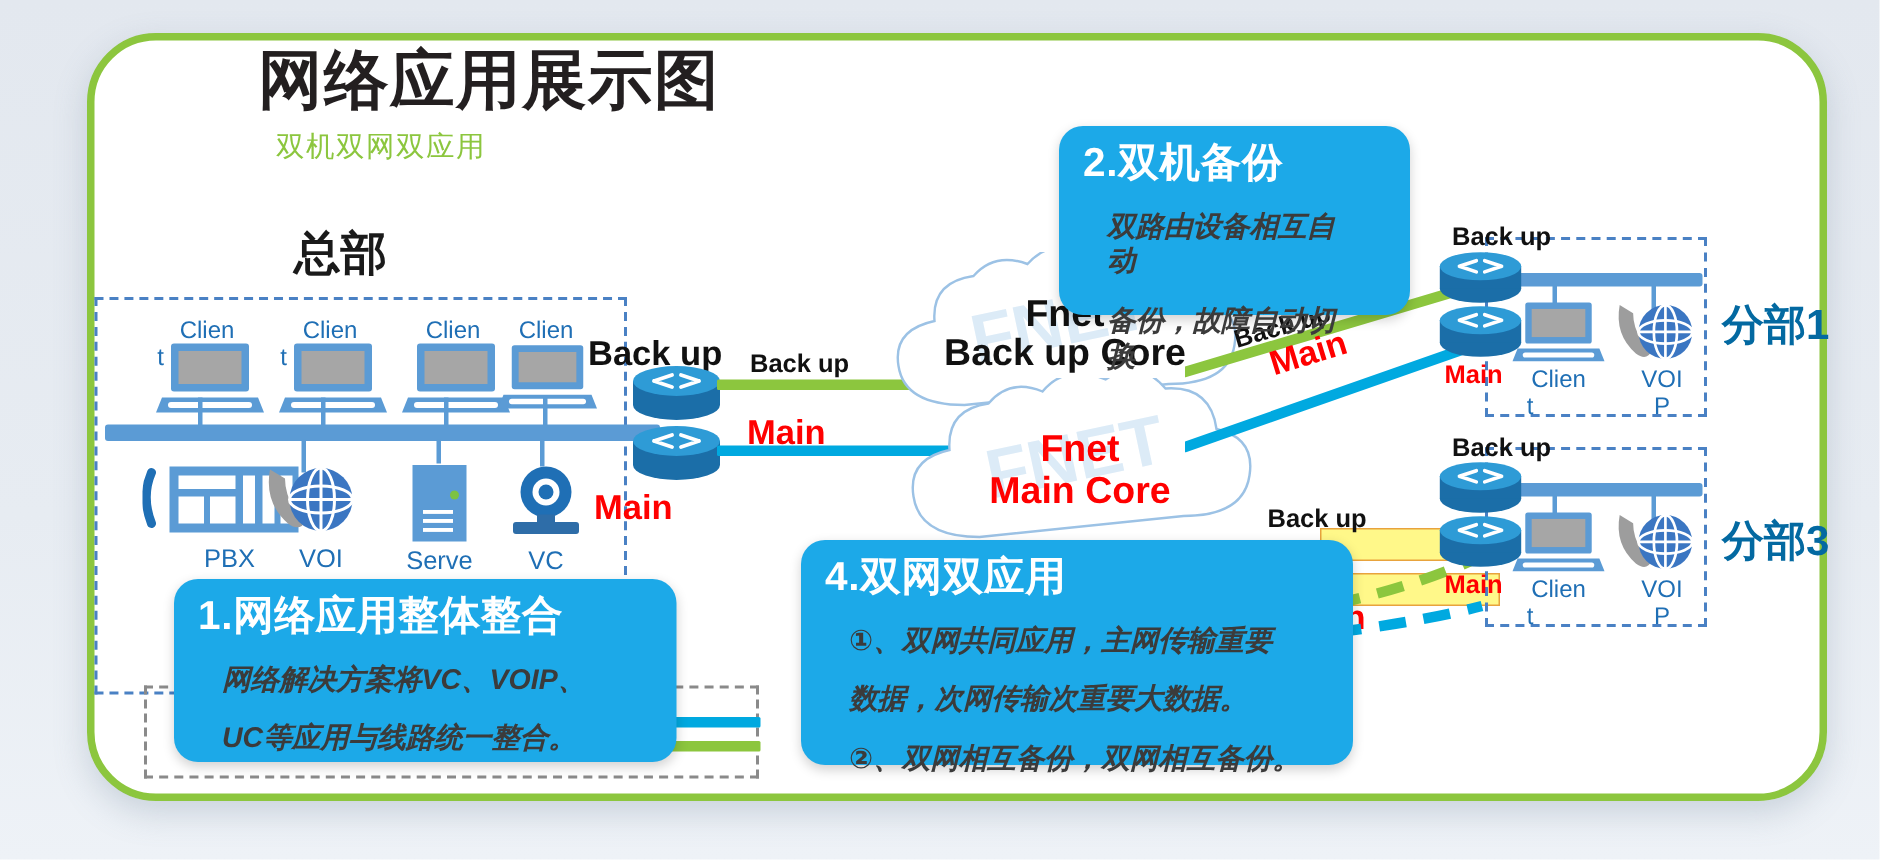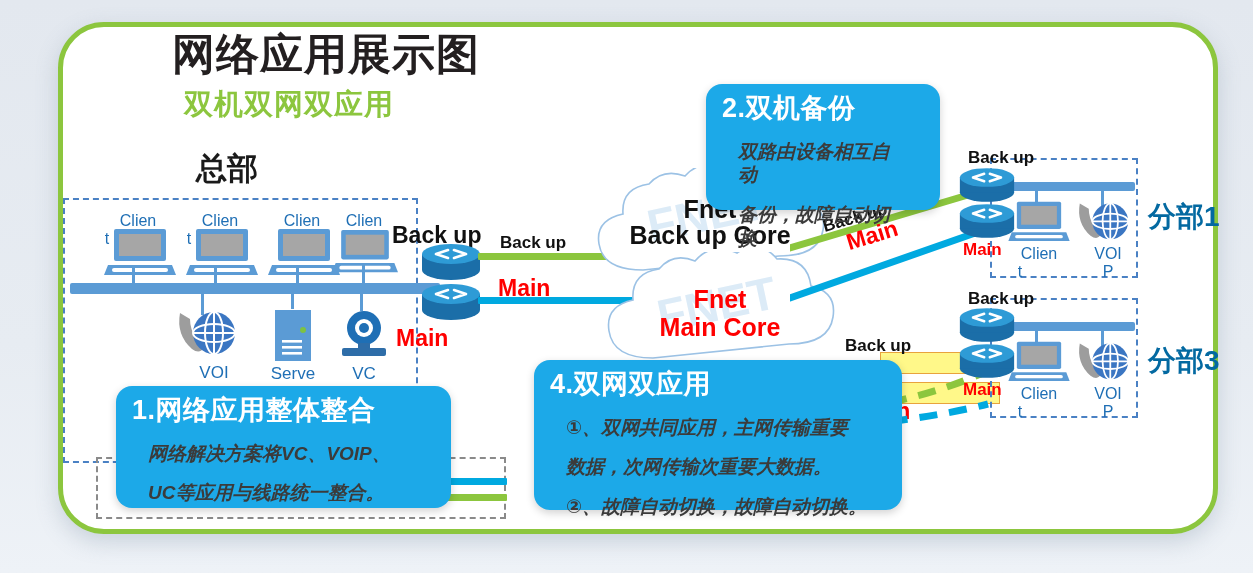--- a/index.html
+++ b/index.html
@@ -24,21 +24,21 @@
   }
 
   .abs{position:absolute;}
 
   
   .title-main{
     left:172px;top:32px;font-size:43px;font-weight:bold;color:#231F20;
     letter-spacing:1px;line-height:1.05;white-space:nowrap;
   }
   .title-sub{
-    left:184px;top:85px;font-size:29px;font-weight:bold;color:#8CC63E;
+    left:184px;top:85px;font-size:19px;font-weight:normal;color:#8CC63E;
     letter-spacing:1px;white-space:nowrap;
   }
   .hq-title{
     left:196px;top:148px;font-size:31px;font-weight:bold;color:#1a1a1a;
     white-space:nowrap;
   }
 
   
   .dash-box{border:2px dashed #4A81C4;box-sizing:border-box;}
   .dash-gray{border:2px dashed #8a8a8a;box-sizing:border-box;}
@@ -150,20 +150,33 @@
       <path d="M4 38 L68 38 L72 48 L0 48 Z" fill="#5B9BD5"></path>
       <rect x="8" y="41" width="56" height="4" rx="2" fill="#ffffff"></rect>
     </svg>
   </div>
   <div class="abs stub" style="left:362px;top:265px;height:20px;"></div>
 
   <div class="abs stub" style="left:201px;top:293px;height:22px;"></div>
   <div class="abs stub" style="left:291px;top:293px;height:16px;"></div>
   <div class="abs stub" style="left:360px;top:293px;height:18px;"></div>
 
+  <div class="abs" style="left:95px;top:305px;">
+    <svg width="112" height="58" viewBox="0 0 112 58">
+      <path d="M6 10 q-7 16 0 34" stroke="#1F6FB5" stroke-width="6" fill="none" stroke-linecap="round"></path>
+      <rect x="18" y="6" width="86" height="44" fill="#5B9BD5"></rect>
+      <rect x="24" y="12" width="38" height="9" fill="#ffffff"></rect>
+      <rect x="24" y="26" width="17" height="18" fill="#ffffff"></rect>
+      <rect x="45" y="26" width="17" height="18" fill="#ffffff"></rect>
+      <rect x="67" y="12" width="8" height="32" fill="#ffffff"></rect>
+      <rect x="80" y="12" width="8" height="32" fill="#ffffff"></rect>
+      <rect x="92" y="12" width="8" height="32" fill="#ffffff"></rect>
+    </svg>
+    <div class="lbl-dev" style="position:absolute;left:18px;top:58px;width:80px;">PBX</div>
+  </div>
 
   <div class="abs" style="left:172px;top:305px;">
     <svg width="70" height="58" viewBox="0 0 70 58">
       <path d="M8 8 q-4 22 12 36 q8 6 12 -2 l-8 -8 q-6 -10 -6 -20 z" fill="#9D9D9D"></path>
       <circle cx="42" cy="28" r="21" fill="#3B76C2"></circle>
       <ellipse cx="42" cy="28" rx="21" ry="9" fill="none" stroke="#ffffff" stroke-width="2"></ellipse>
       <ellipse cx="42" cy="28" rx="9" ry="21" fill="none" stroke="#ffffff" stroke-width="2"></ellipse>
       <line x1="21" y1="28" x2="63" y2="28" stroke="#ffffff" stroke-width="2"></line>
       <line x1="42" y1="7" x2="42" y2="49" stroke="#ffffff" stroke-width="2"></line>
     </svg>
@@ -365,16 +378,16 @@
   <div class="abs callout" style="left:706px;top:84px;width:234px;height:126px;padding:10px 16px;">
     <h4>2.双机备份</h4>
     <p class="ln">双路由设备相互自动</p>
     <p class="ln">备份，故障自动切换</p>
   </div>
 
   <div class="abs callout" style="left:534px;top:360px;width:368px;height:150px;padding:10px 16px;">
     <h4>4.双网双应用</h4>
     <p class="ln">①、双网共同应用，主网传输重要</p>
     <p class="ln">数据，次网传输次重要大数据。</p>
-    <p class="ln">②、故障自动切换，故障自动切换。</p>
+    <p class="ln">②、双网相互备份，双网相互备份。</p>
   </div>
 
 </div>
 
 </body></html>

